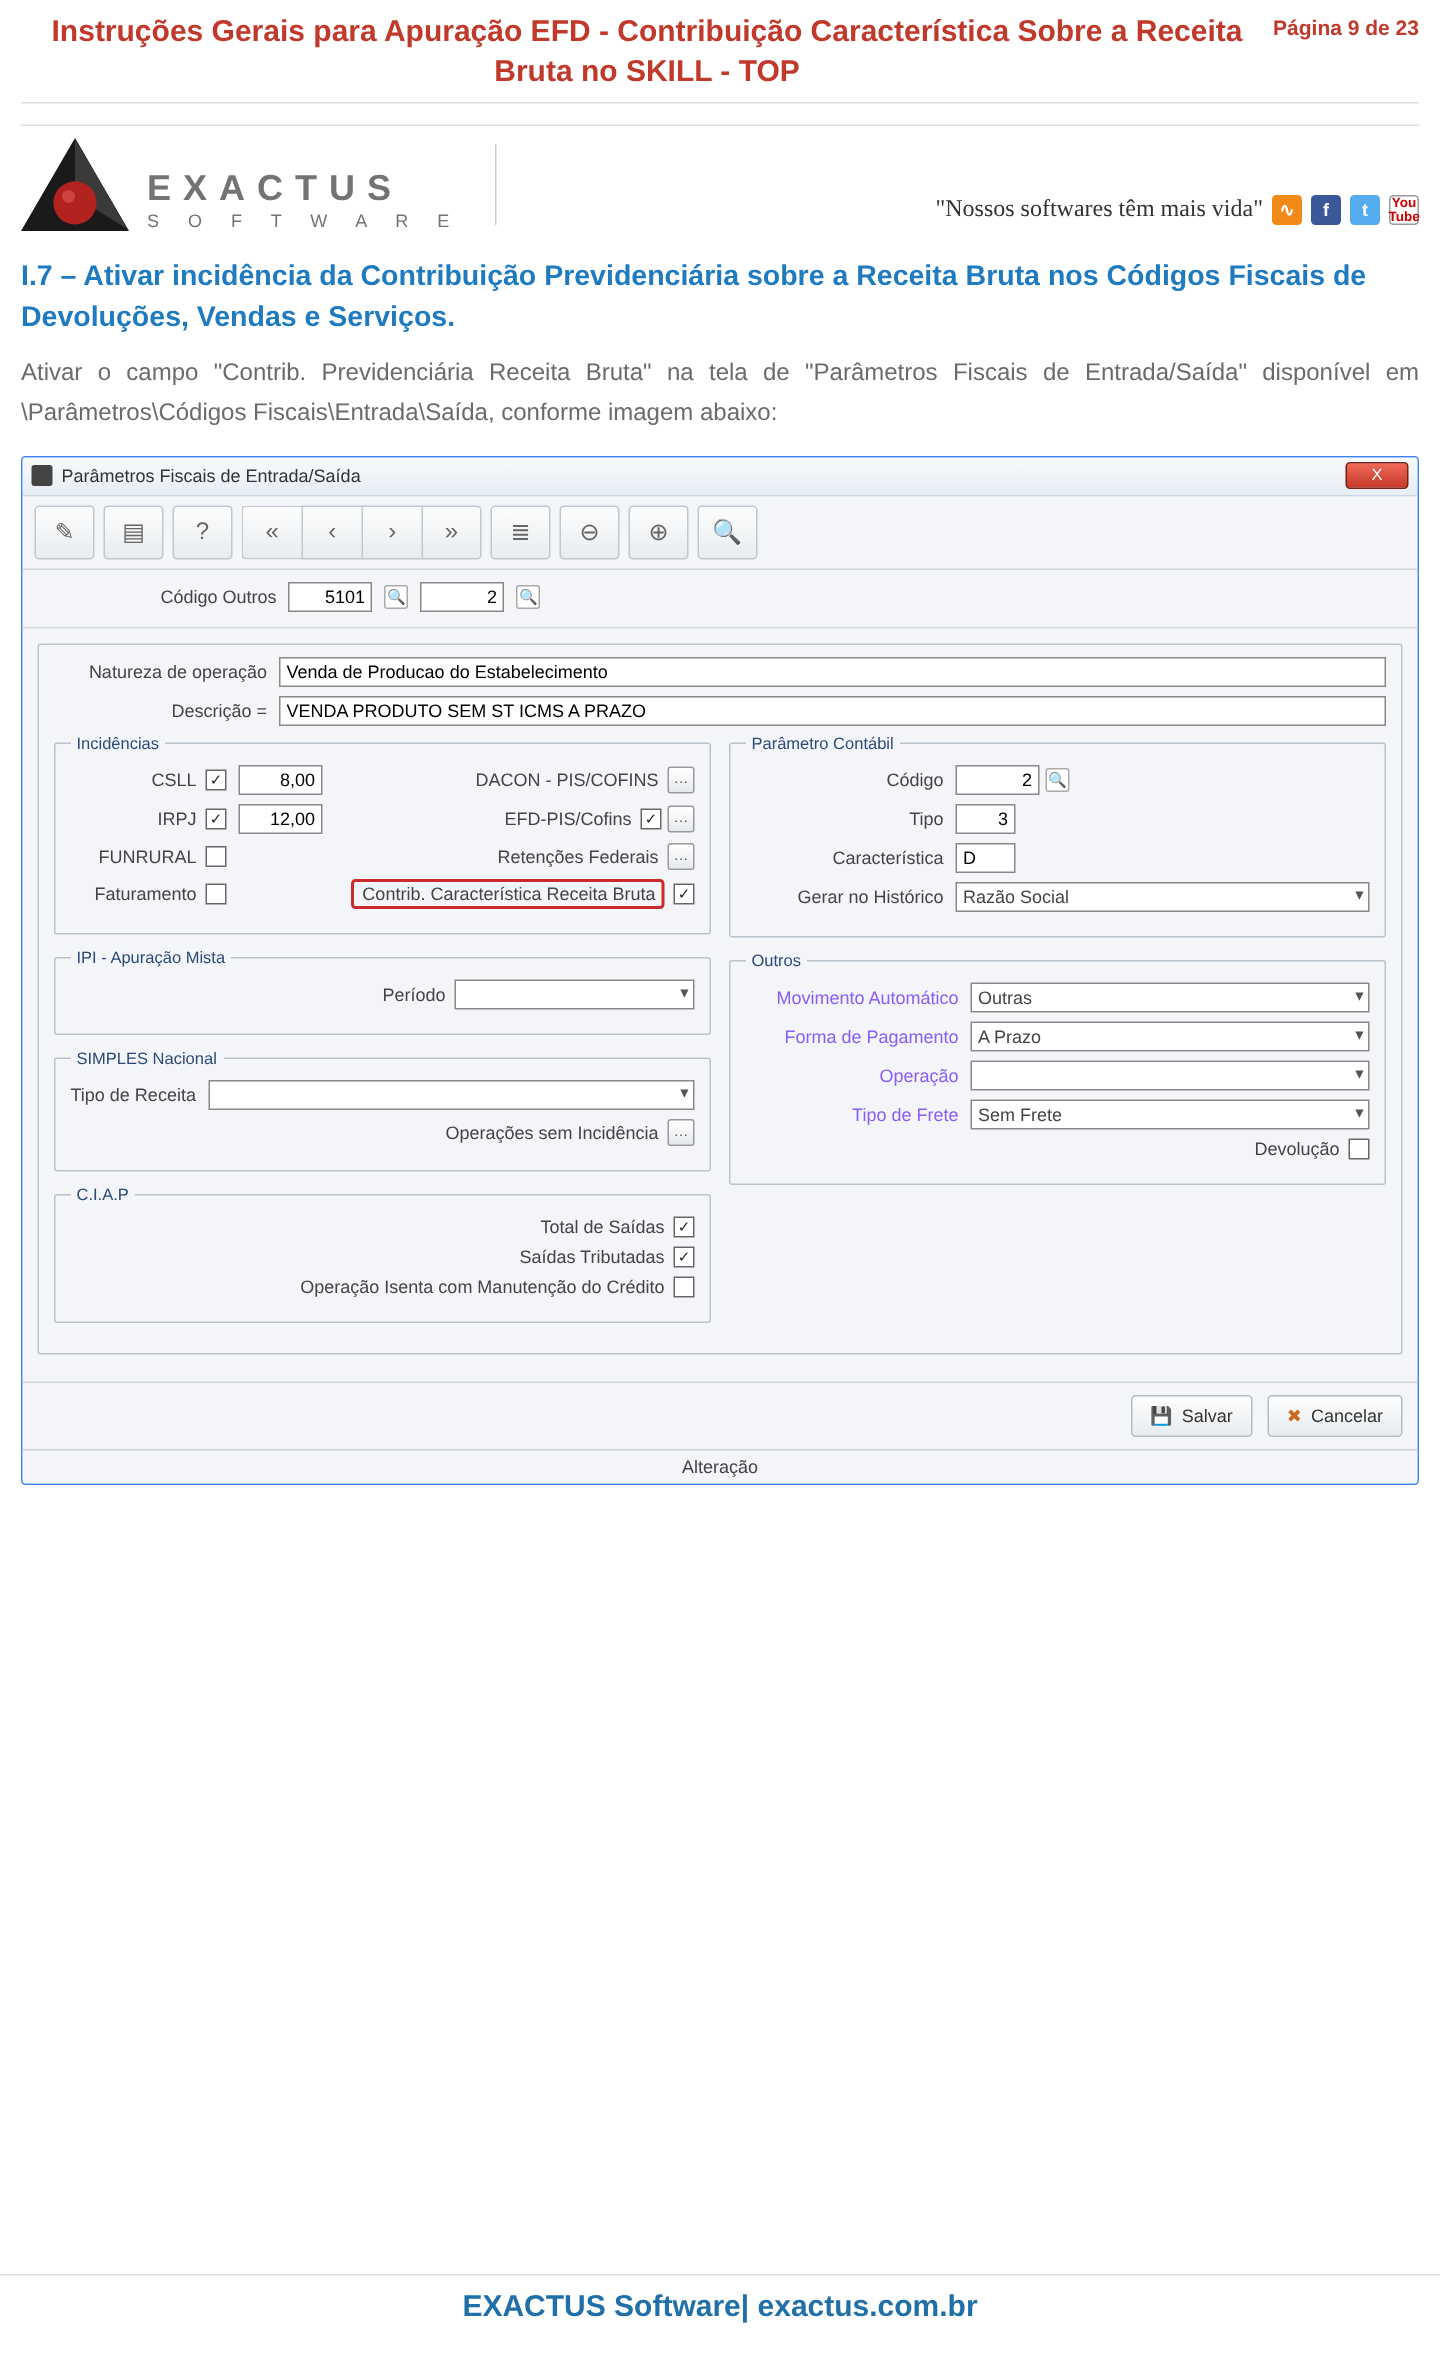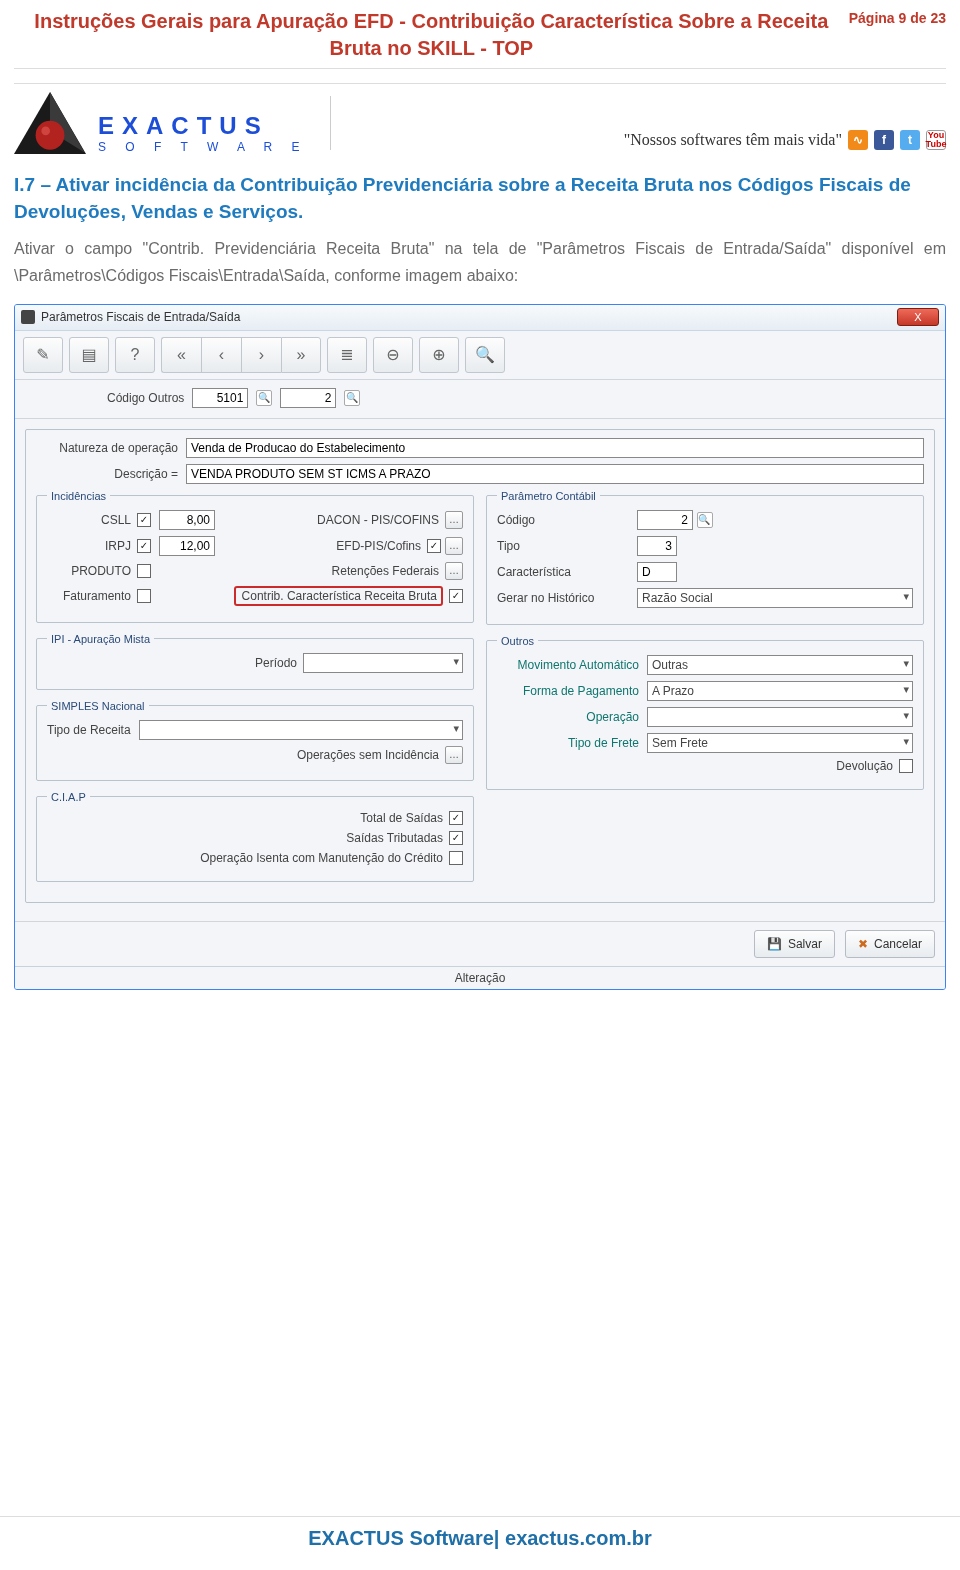--- a/index.html
+++ b/index.html
@@ -4,21 +4,21 @@
 <style>
   * { box-sizing: border-box; margin: 0; padding: 0; }
   body { width: 960px; height: 1570px; font-family: Arial, sans-serif; background: #fff; color: #222; position: relative; }
   .page { width: 100%; height: 100%; padding: 8px 14px 0 14px; }
   .doc-header { display: flex; align-items: flex-start; border-bottom: 1px solid #ddd; padding-bottom: 6px; margin-bottom: 14px; }
   .doc-title { flex: 1; text-align: center; font-weight: bold; color: #c0392b; font-size: 20px; line-height: 1.35; padding: 0 10px; }
   .page-no { color: #c0392b; font-weight: bold; font-size: 14px; white-space: nowrap; padding-top: 2px; }
   .brand-row { display: flex; align-items: flex-end; margin: 8px 0 18px 0; }
   .brand-logo { width: 72px; height: 62px; margin-right: 12px; position: relative; }
   .brand-logo svg { width: 100%; height: 100%; }
-  .brand-name { display: flex; flex-direction: column; color: #1d4ed8; }
+  .brand-name { display: flex; flex-direction: column; color: #737373; }
   .brand-name .big { font-size: 24px; letter-spacing: 8px; font-weight: 600; }
   .brand-name .small { font-size: 12px; letter-spacing: 8px; }
   .brand-sep { width: 1px; height: 54px; background: #ccc; margin: 0 10px 4px 22px; }
   .tagline-wrap { margin-left: auto; display: flex; align-items: center; gap: 6px; padding-bottom: 4px; }
   .tagline { font-family: Georgia, serif; font-size: 16px; color: #333; }
   .social { width: 20px; height: 20px; border-radius: 3px; color: #fff; display: flex; align-items: center; justify-content: center; font-size: 12px; font-weight: bold; }
   .rss { background: #f28a1a; }
   .fb { background: #3b5998; }
   .tw { background: #55acee; }
   .yt { background: #fff; border: 1px solid #999; color: #cc0000; font-size: 9px; line-height: 1; text-align: center; }
@@ -50,22 +50,22 @@
   .col { flex: 1; }
   .chk { width: 14px; height: 14px; border: 1px solid #666; background: #fff; display: inline-flex; align-items: center; justify-content: center; font-size: 10px; color: #222; }
   .mini-btn { width: 18px; height: 18px; border: 1px solid #999; background: linear-gradient(#fff,#e6e9ec); border-radius: 2px; display: inline-flex; align-items: center; justify-content: center; font-size: 10px; color: #555; }
   .num-in { width: 56px; height: 20px; border: 1px solid #888; background: #fff; font-size: 12px; padding: 0 4px; text-align: right; }
   .sel { height: 20px; border: 1px solid #888; background: #fff; font-size: 12px; padding: 0 18px 0 4px; position: relative; display: inline-flex; align-items: center; min-width: 110px; }
   .sel::after { content: "▾"; position: absolute; right: 3px; top: 1px; font-size: 11px; color: #555; }
   .highlight-box { border: 2px solid #cc2b2b; border-radius: 3px; padding: 1px 4px 1px 6px; display: inline-flex; align-items: center; gap: 6px; }
   .irow { display: flex; align-items: center; margin-bottom: 6px; font-size: 12px; color: #444; }
   .irow .ilab { width: 90px; text-align: right; padding-right: 6px; }
   .irow .ilab2 { flex: 1; text-align: right; padding-right: 6px; }
-  .plab { width: 140px; text-align: left; padding-right: 8px; font-size: 12px; color: #444; }
-  .plab2 { width: 150px; text-align: right; padding-right: 8px; font-size: 12px; color: #0f766e; }
+  .plab { width: 140px; text-align: right; padding-right: 8px; font-size: 12px; color: #444; }
+  .plab2 { width: 150px; text-align: right; padding-right: 8px; font-size: 12px; color: #8b5cf6; }
   .footer-btns { display: flex; justify-content: flex-end; gap: 10px; padding: 8px 10px; border-top: 1px solid #d0d6dc; background: #f3f5f8; }
   .fbtn { display: flex; align-items: center; gap: 6px; height: 28px; padding: 0 12px; border: 1px solid #b5bcc4; border-radius: 3px; background: linear-gradient(#fdfdfd,#e8ecef); font-size: 12px; color: #333; }
   .status-bar { border-top: 1px solid #c9d2da; padding: 4px 10px; text-align: center; font-size: 12px; color: #444; background: #f3f5f8; }
   .bot-bar { position: absolute; left: 0; right: 0; bottom: 20px; text-align: center; color: #1f6fa8; font-weight: bold; font-size: 20px; border-top: 1px solid #ddd; padding-top: 10px; }
   .hr-line { border: 0; border-top: 1px solid #ddd; margin: 2px 0; }
 </style>
 </head>
 <body>
 
 <div class="page">
@@ -158,21 +158,21 @@
               </div>
               <div class="irow">
                 <span class="ilab">IRPJ</span>
                 <span class="chk">✓</span>
                 <input class="num-in" style="margin-left: 8px;" value="12,00">
                 <span class="ilab2">EFD-PIS/Cofins</span>
                 <span class="chk">✓</span>
                 <span class="mini-btn" style="margin-left:4px">…</span>
               </div>
               <div class="irow">
-                <span class="ilab">PRODUTO</span>
+                <span class="ilab">FUNRURAL</span>
                 <span class="chk"></span>
                 <span style="width:64px"></span>
                 <span class="ilab2">Retenções Federais</span>
                 <span class="mini-btn">…</span>
               </div>
               <div class="irow">
                 <span class="ilab">Faturamento</span>
                 <span class="chk"></span>
                 <span style="flex:1; text-align:right; padding-right:6px">
                   <span class="highlight-box">

